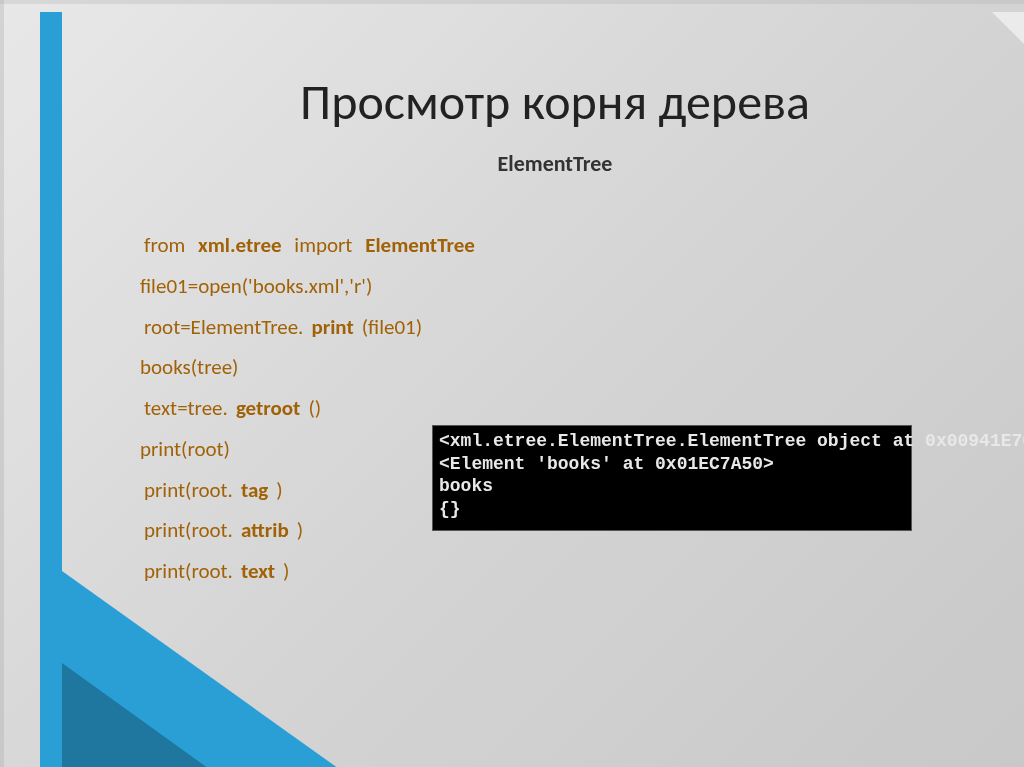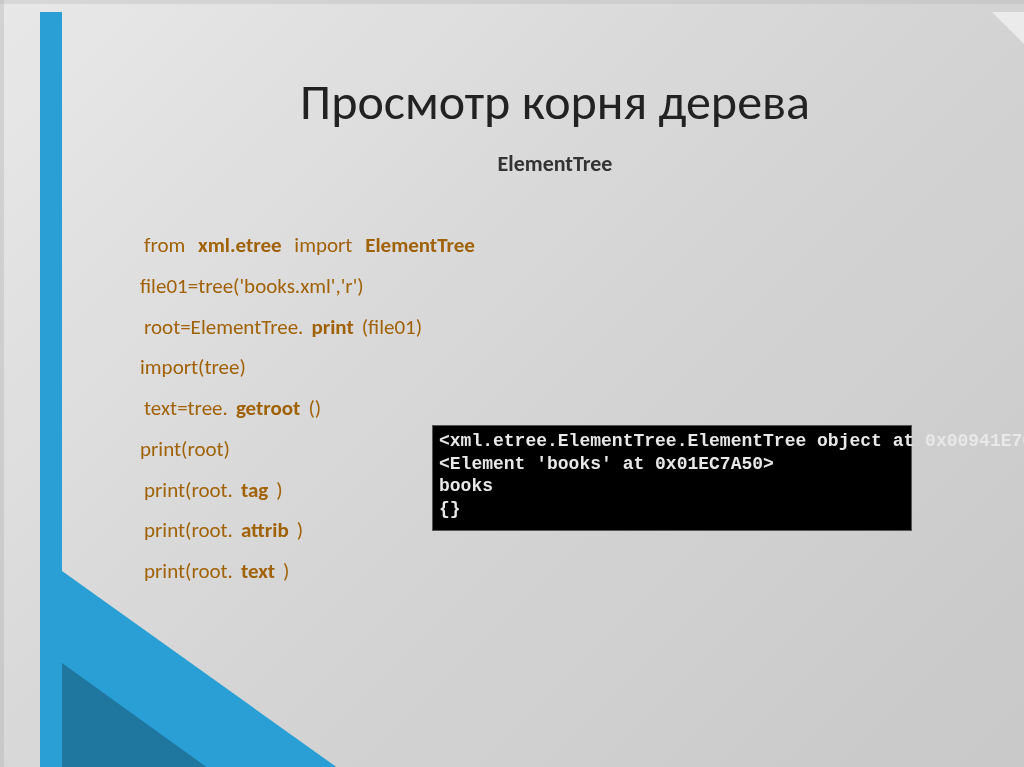--- a/index.html
+++ b/index.html
@@ -95,23 +95,23 @@
 <div class="accent-triangle"></div>
 <div class="accent-triangle-dark"></div>
 <div class="corner-tr"></div>
 
 <div class="slide">
   <h1 class="title">Просмотр корня дерева</h1>
   <div class="subtitle">ElementTree</div>
 
   <div class="code-block">
     <div><span>from </span><span class="b">xml.etree</span><span> import </span><span class="b">ElementTree</span></div>
-    <div>file01=tree('books.xml','r')</div>
+    <div>file01=open('books.xml','r')</div>
     <div><span>root=ElementTree.</span><span class="b">print</span><span>(file01)</span></div>
-    <div>import(tree)</div>
+    <div>books(tree)</div>
     <div><span>text=tree.</span><span class="b">getroot</span><span>()</span></div>
     <div>print(root)</div>
     <div><span>print(root.</span><span class="b">tag</span><span>)</span></div>
     <div><span>print(root.</span><span class="b">attrib</span><span>)</span></div>
     <div><span>print(root.</span><span class="b">text</span><span>)</span></div>
   </div>
 </div>
 
 <div class="terminal">&lt;xml.etree.ElementTree.ElementTree object at 0x00941E70&gt;
 &lt;Element 'books' at 0x01EC7A50&gt;

